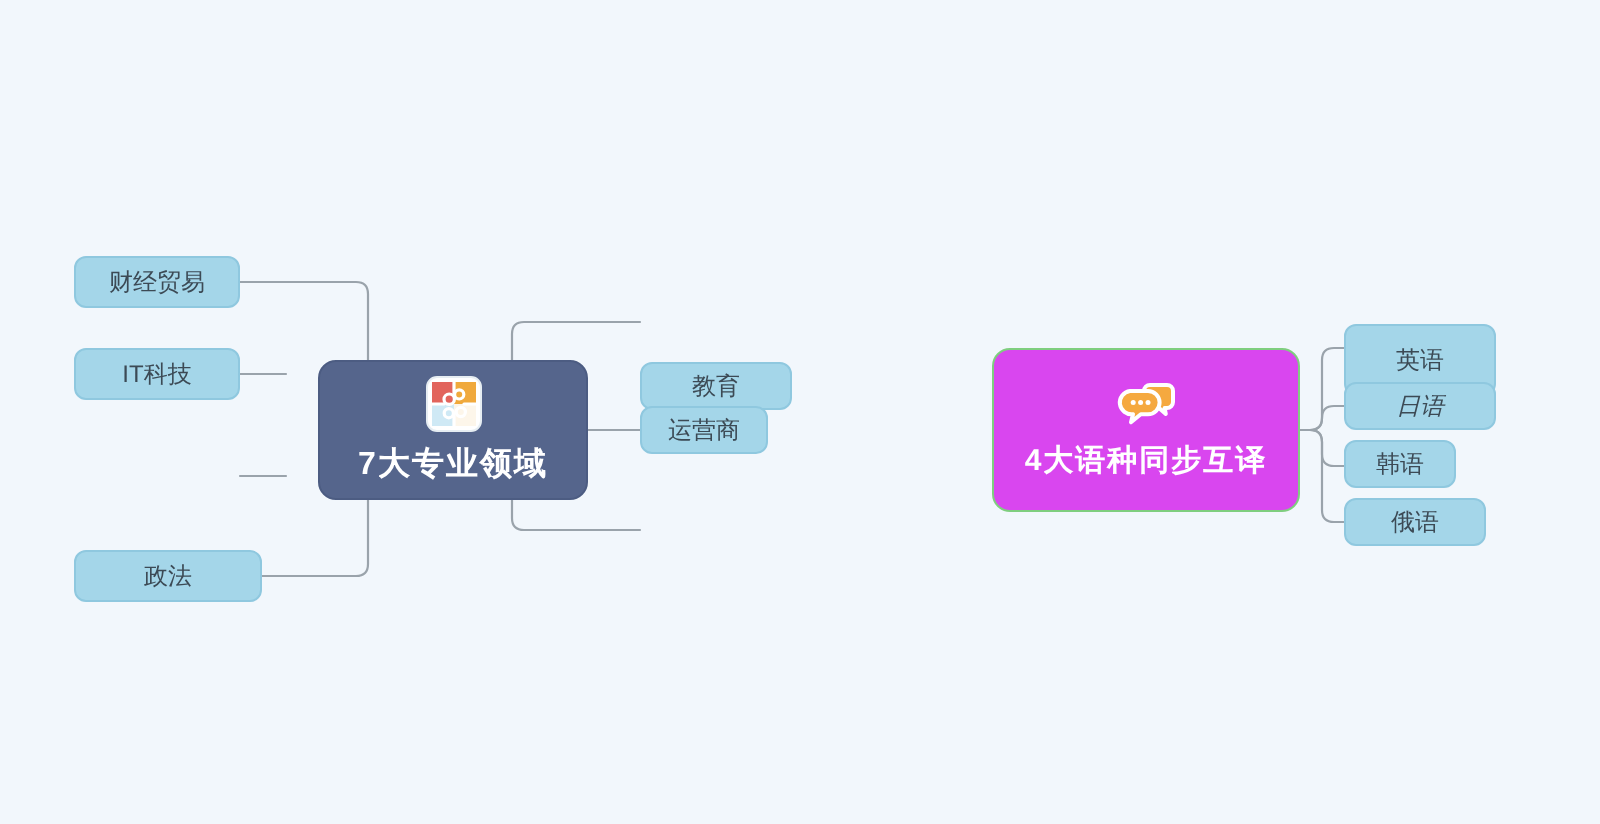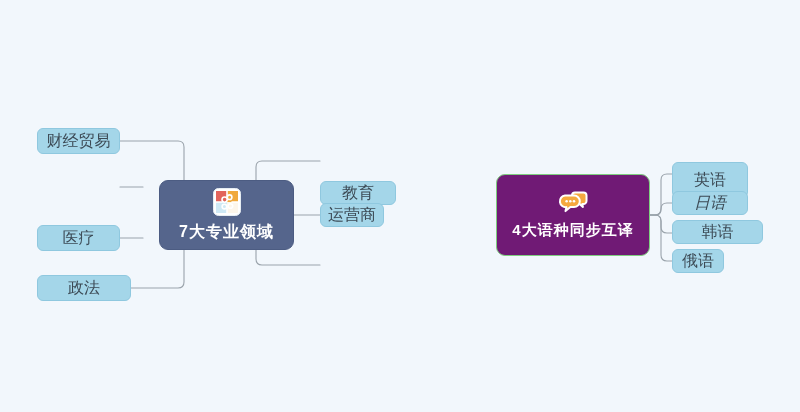--- a/index.html
+++ b/index.html
@@ -37,21 +37,21 @@
     text-align: center;
     white-space: nowrap;
   }
 
   
   .pill {
     background: #a4d6e9;
     border: 1px solid #8fc8df;
     border-radius: 6px;
     color: #3c4a55;
-    font-size: 16px;
+    font-size: 12px;
     line-height: 1;
   }
 
   
   .topic-blue {
     background: #55658c;
     border: 1px solid #4c5c82;
     border-radius: 9px;
     color: #ffffff;
     flex-direction: column;
@@ -59,21 +59,21 @@
     gap: 6px;
   }
   .topic-blue .topic-label {
     font-size: 16px;
     font-weight: bold;
     letter-spacing: 1px;
   }
 
   
   .topic-green {
-    background: #701a75;
+    background: #d946ef;
     border: 1px solid #7fce7f;
     border-radius: 9px;
     color: #ffffff;
     flex-direction: column;
     justify-content: center;
     gap: 5px;
   }
   .topic-green .topic-label {
     font-size: 15px;
     font-weight: bold;
@@ -107,24 +107,24 @@
       <path d="M650 215 H655 Q661 215 661 209 V209 Q661 203 667 203 H672"></path>
       <path d="M650 215 H655 Q661 215 661 221 V227 Q661 233 667 233 H672"></path>
       <path d="M650 215 H655 Q661 215 661 221 V255 Q661 261 667 261 H672"></path>
     </g>
   </svg>
 
   <div class="node pill" style="left:37px;  top:128px; width:83px;  height:26px;">
     <span>财经贸易</span>
   </div>
 
+  <div class="node pill" style="left:37px;  top:174px; width:83px;  height:26px;">
+    <span>IT科技</span>
+  </div>
 
-  <div class="node pill" style="left:37px;  top:225px; width:83px;  height:26px;">
-    <span>医疗</span>
-  </div>
 
   <div class="node pill" style="left:37px;  top:275px; width:94px;  height:26px;">
     <span>政法</span>
   </div>
 
   <div class="node topic-blue" style="left:143px; top:180px; width:135px; height:70px;margin-left:16px;">
     <span class="icon-wrap">
       <svg width="28" height="28" viewBox="0 0 28 28" xmlns="http://www.w3.org/2000/svg">
         <rect x="0.5" y="0.5" width="27" height="27" rx="5" ry="5" fill="#ffffff"></rect>
         <g>
@@ -176,21 +176,21 @@
   </div>
 
   <div class="node pill" style="left:672px; top:162px; width:76px; height:36px;">
     <span>英语</span>
   </div>
 
   <div class="node pill" style="left:672px; top:191px; width:76px; height:24px;font-style:italic;">
     <span>日语</span>
   </div>
 
-  <div class="node pill" style="left:672px; top:220px; width:91px; height:24px;">
+  <div class="node pill" style="left:672px; top:220px; width:56px; height:24px;">
     <span>韩语</span>
   </div>
 
-  <div class="node pill" style="left:672px; top:249px; width:52px; height:24px;">
+  <div class="node pill" style="left:672px; top:249px; width:71px; height:24px;">
     <span>俄语</span>
   </div>
 
 </div>
 
 </body></html>

